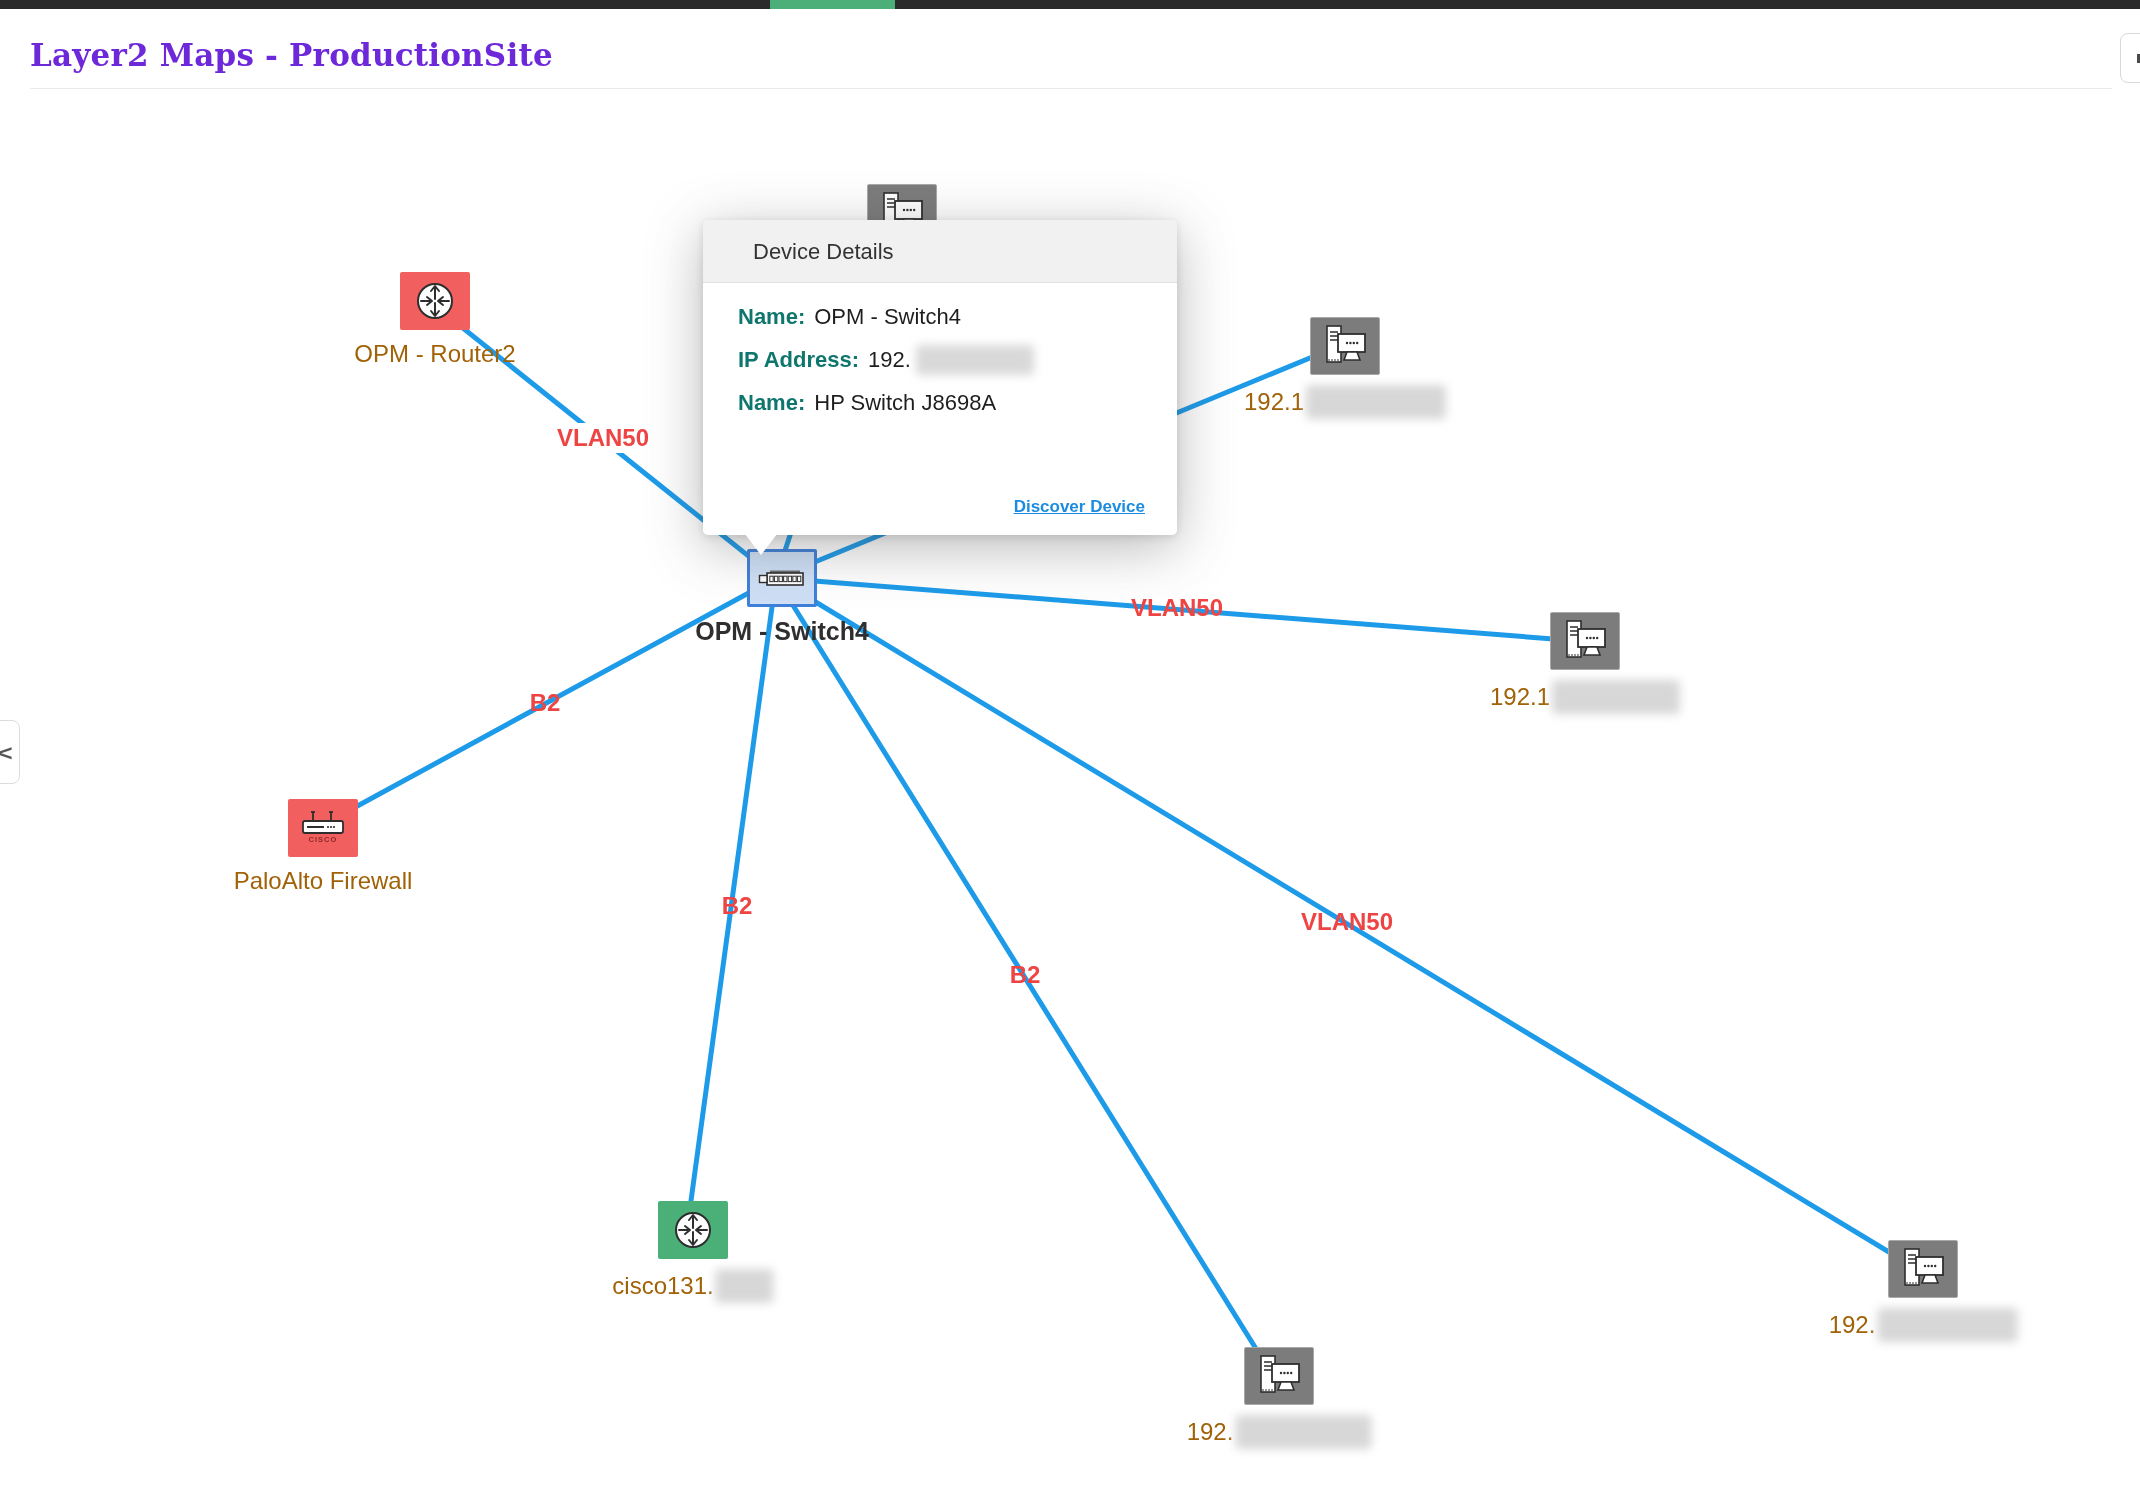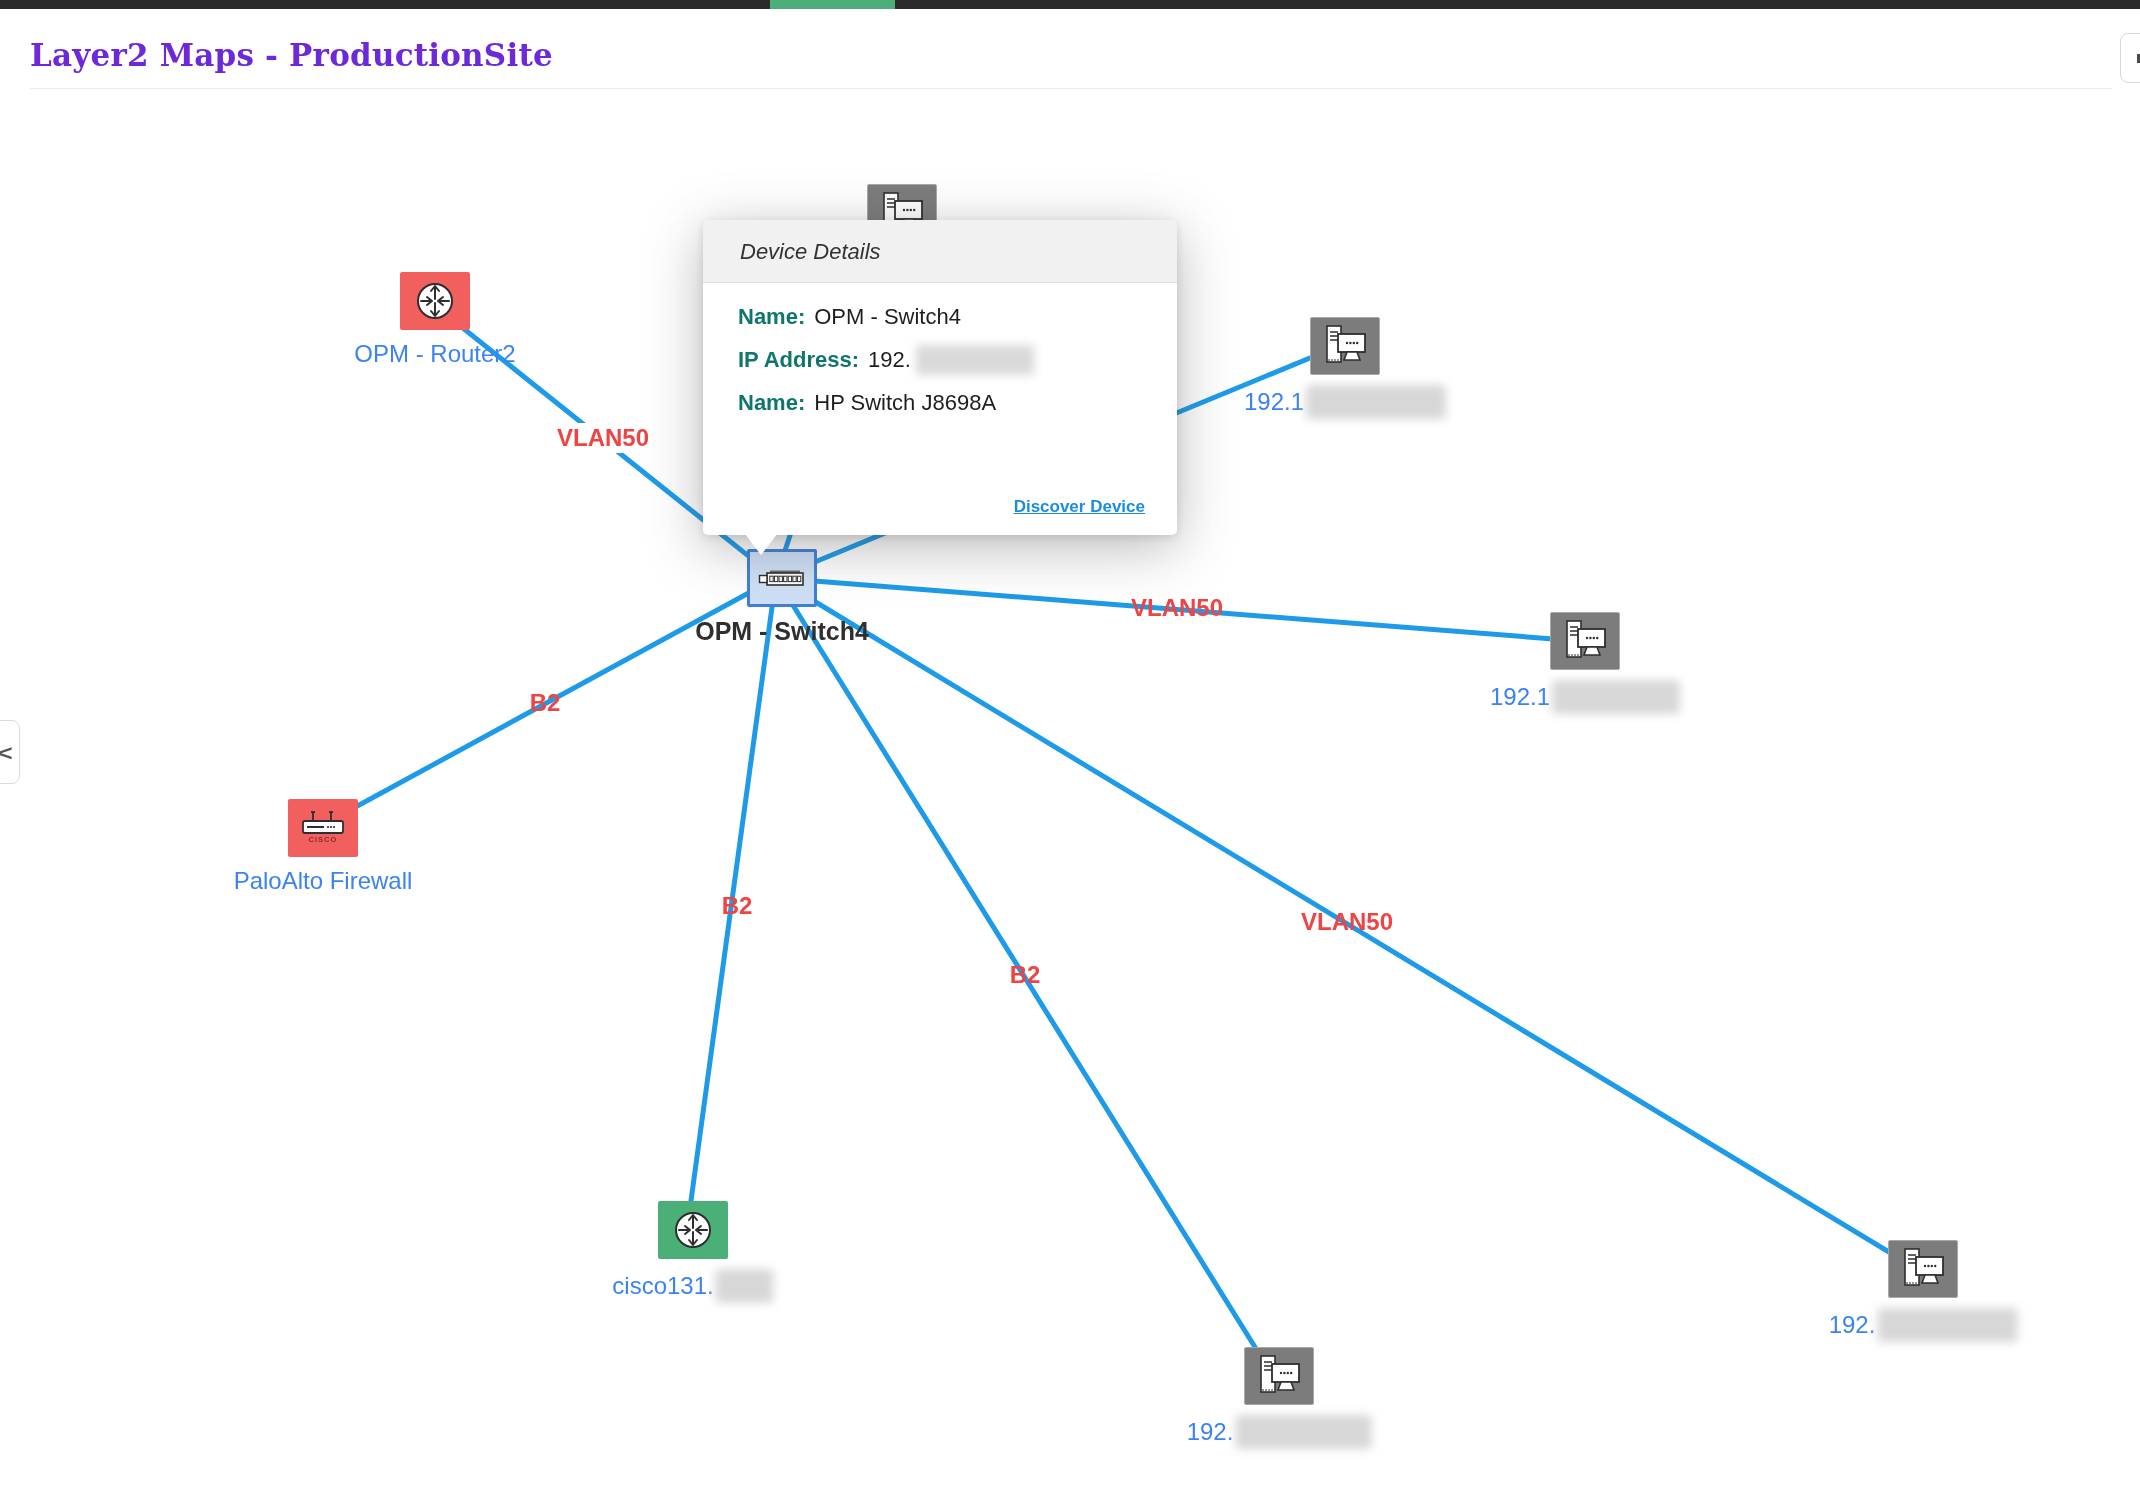--- a/index.html
+++ b/index.html
@@ -42,37 +42,37 @@
   }
   .edge-label.haswhite{background:#ffffff;padding:1px 5px;}
   .node{position:absolute;z-index:3;}
   .node-box{
     width:70px;height:58px;border-radius:2px;box-sizing:border-box;
     display:flex;align-items:center;justify-content:center;
   }
   .node-box svg{width:58px;height:58px;display:block;}
   .node-label{
     position:absolute;top:68px;left:50%;transform:translateX(-50%);
-    white-space:nowrap;font-size:24px;color:#3b82f6;
+    white-space:nowrap;font-size:24px;color:#a16207;
     display:flex;align-items:center;
   }
   .node-label.bold{font-weight:bold;color:#2f2f2f;font-size:25px;}
   .blurbox{
     display:inline-block;height:34px;border-radius:4px;background:#d7d7d7;
     filter:blur(5px);margin-left:2px;vertical-align:middle;
   }
   
   .popup{
     position:absolute;left:703px;top:220px;width:474px;height:315px;
     background:#ffffff;border-radius:5px;z-index:20;
     box-shadow:0 12px 55px rgba(70,70,70,.38), 0 2px 8px rgba(0,0,0,.12);
   }
   .popup-header{
     height:63px;line-height:63px;background:#f1f1f1;border-bottom:1px solid #e0e0e0;
-    border-radius:5px 5px 0 0;padding-left:37px;font-size:22px;color:#333;box-sizing:border-box;font-style:italic;
+    border-radius:5px 5px 0 0;padding-left:50px;font-size:22px;color:#333;box-sizing:border-box;
   }
   .popup-body{padding-top:12px;}
   .prow{height:43px;display:flex;align-items:center;padding-left:35px;font-size:22px;color:#1e1e1e;}
   .prow b{color:#0f766e;margin-right:9px;text-align:center;}
   .status-dot{display:inline-block;width:13px;height:13px;border-radius:50%;margin:0 7px 0 1px;}
   .popup-blur{display:inline-block;width:118px;height:30px;border-radius:3px;background:#d9d9d9;filter:blur(5px);margin-left:5px;}
   .popup-link{
     position:absolute;right:32px;bottom:18px;font-size:17px;font-weight:bold;
     color:#1b8de0;text-decoration:underline;cursor:pointer;
   }

